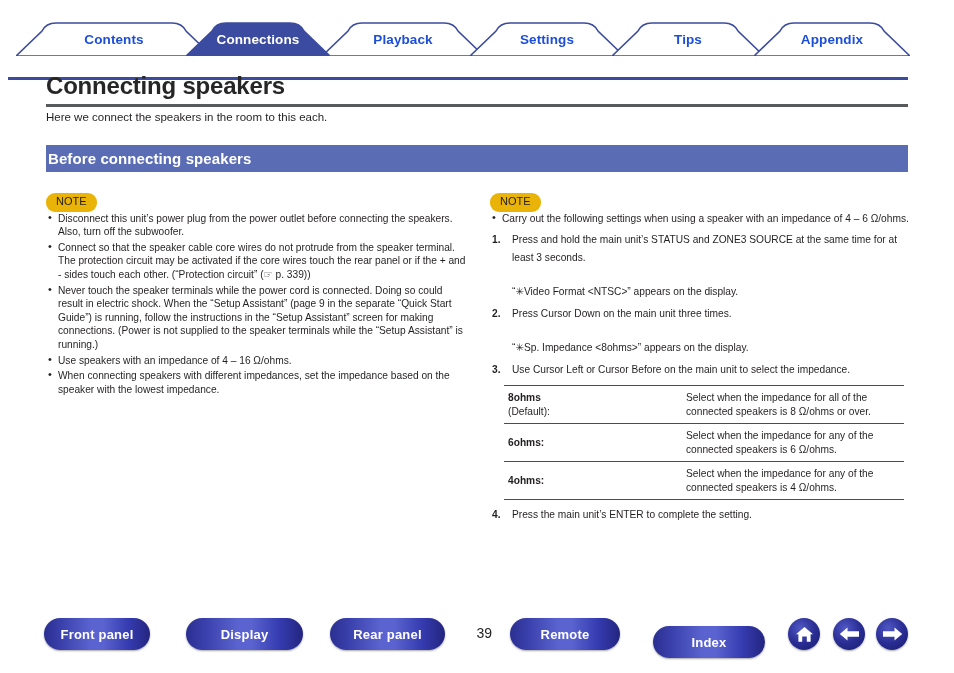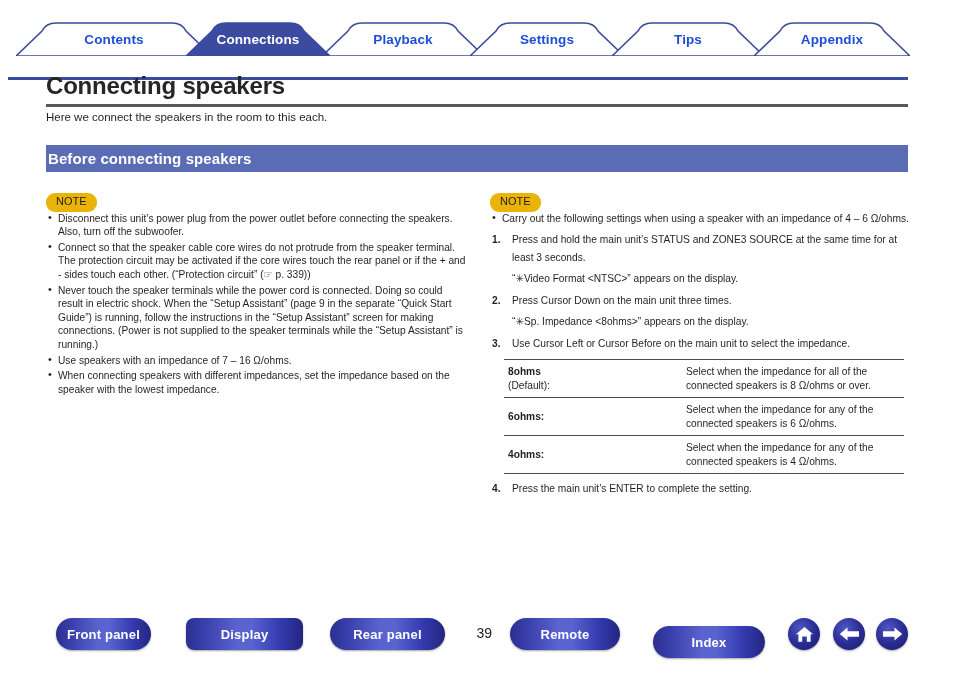--- a/index.html
+++ b/index.html
@@ -156,21 +156,21 @@
     line-height: 18px;
   }
   ol.steps > li .num {
     position: absolute;
     left: -20px;
     top: 0;
     font-weight: bold;
     font-size: 10.2px;
   }
   .step-result {
-    margin-top: 3px;
+    margin-top: 16px;
     line-height: 17px;
   }
 
   
   table.impedance {
     margin: 6px 0 0 14px;
     border-collapse: collapse;
     width: 400px;
     font-size: 10.2px;
   }
@@ -302,21 +302,21 @@
 <div class="section-bar">
   <span class="section-bar-text">Before connecting speakers</span>
 </div>
 
 <div class="col col-left">
   <span class="note-badge">NOTE</span>
   <ul class="bullets">
     <li><span>Disconnect this unit’s power plug from the power outlet before connecting the speakers. Also, turn off the subwoofer.</span></li>
     <li><span>Connect so that the speaker cable core wires do not protrude from the speaker terminal. The protection circuit may be activated if the core wires touch the rear panel or if the + and - sides touch each other. (“Protection circuit” (☞ p. 339))</span></li>
     <li><span>Never touch the speaker terminals while the power cord is connected. Doing so could result in electric shock. When the “Setup Assistant” (page 9 in the separate “Quick Start Guide”) is running, follow the instructions in the “Setup Assistant” screen for making connections. (Power is not supplied to the speaker terminals while the “Setup Assistant” is running.)</span></li>
-    <li><span>Use speakers with an impedance of 7 – 16 Ω/ohms.</span></li>
+    <li><span>Use speakers with an impedance of 4 – 16 Ω/ohms.</span></li>
     <li><span>When connecting speakers with different impedances, set the impedance based on the speaker with the lowest impedance.</span></li>
   </ul>
 </div>
 
 <div class="col col-right">
   <span class="note-badge">NOTE</span>
   <ul class="bullets">
     <li><span>Carry out the following settings when using a speaker with an impedance of 4 – 6 Ω/ohms.</span></li>
   </ul>
 
@@ -358,24 +358,24 @@
   </table>
 
   <div class="post-table-step">
     <span class="num">4.</span>
     <span>Press the main unit’s ENTER to complete the setting.</span>
   </div>
 </div>
 
 <div class="footer">
 
-  <div class="pill" style="left:56px;  width:95px;align-items:center;">
+  <div class="pill" style="left:44px;  width:106px;align-items:center;">
     <span>Front panel</span>
   </div>
-  <div class="pill" style="left:186px; width:117px;border-radius:8px;">
+  <div class="pill" style="left:186px; width:117px;">
     <span>Display</span>
   </div>
   <div class="pill" style="left:330px; width:115px;">
     <span>Rear panel</span>
   </div>
 
   <div class="page-number">39</div>
 
   <div class="pill" style="left:510px; width:110px;">
     <span>Remote</span>

